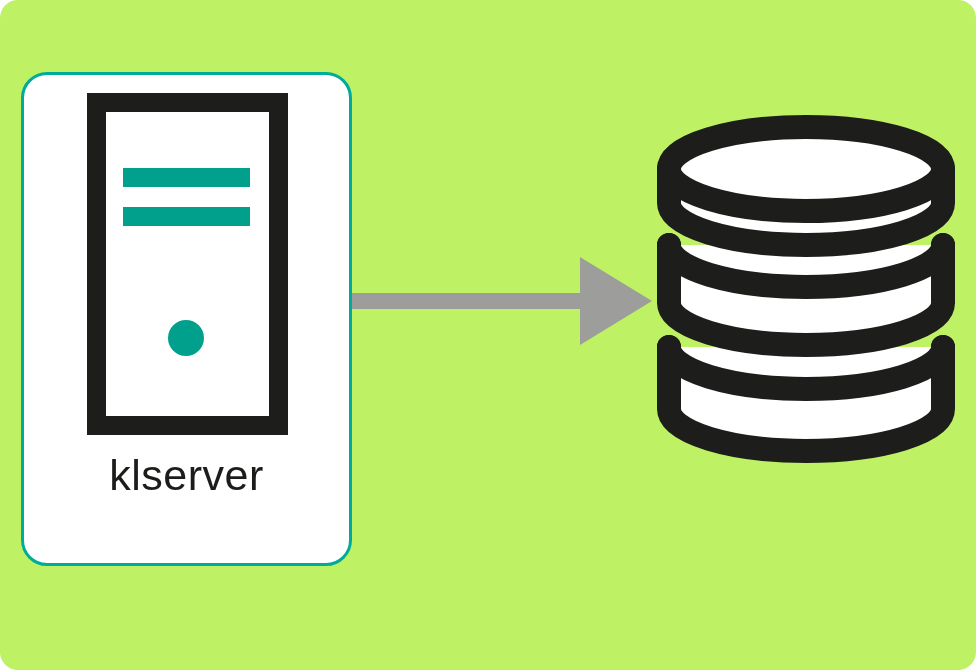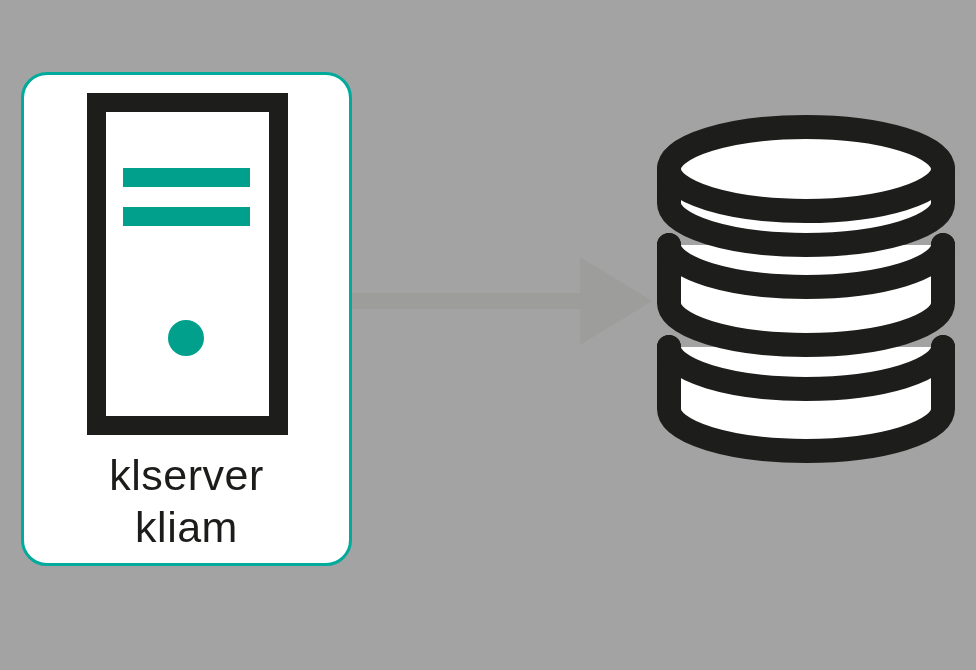--- a/index.html
+++ b/index.html
@@ -5,22 +5,23 @@
   html, body {
     margin: 0;
     padding: 0;
     background: #ffffff;
     font-family: "Liberation Sans", "DejaVu Sans", sans-serif;
   }
   .canvas {
     position: relative;
     width: 976px;
     height: 670px;
-    background: #a3a3a3;
+    background: #bef264;
     overflow: hidden;
+    border-radius: 18px;
   }
   .node-box {
     position: absolute;
     left: 21px;
     top: 72px;
     width: 331px;
     height: 494px;
     box-sizing: border-box;
     border: 3px solid #00ab9b;
     border-radius: 26px;
@@ -69,21 +70,20 @@
 
   <svg class="server-icon" viewBox="0 0 201 342" xmlns="http://www.w3.org/2000/svg">
     <rect x="9.5" y="9.5" width="182" height="323" fill="#ffffff" stroke="#1d1d1b" stroke-width="19"></rect>
     <rect x="36" y="75" width="127" height="19" fill="#00a08c"></rect>
     <rect x="36" y="114" width="127" height="19" fill="#00a08c"></rect>
     <circle cx="99" cy="245" r="18" fill="#00a08c"></circle>
   </svg>
 
   <div class="node-label">
     <div>klserver</div>
-    <div>kliam</div>
   </div>
 
   <svg class="arrow-svg" viewBox="0 0 306 100" xmlns="http://www.w3.org/2000/svg">
     <polygon points="2,43 230,43 230,7 302,51 230,95 230,59 2,59" fill="#9d9d9c"></polygon>
   </svg>
 
   <svg class="db-icon" viewBox="0 0 298 348" xmlns="http://www.w3.org/2000/svg">
     <g stroke="#1d1d1b" stroke-width="24" stroke-linecap="round" stroke-linejoin="round">
 
       <path d="M 12 232 L 12 294 A 137 42 0 0 0 286 294 L 286 232" fill="#ffffff"></path>

